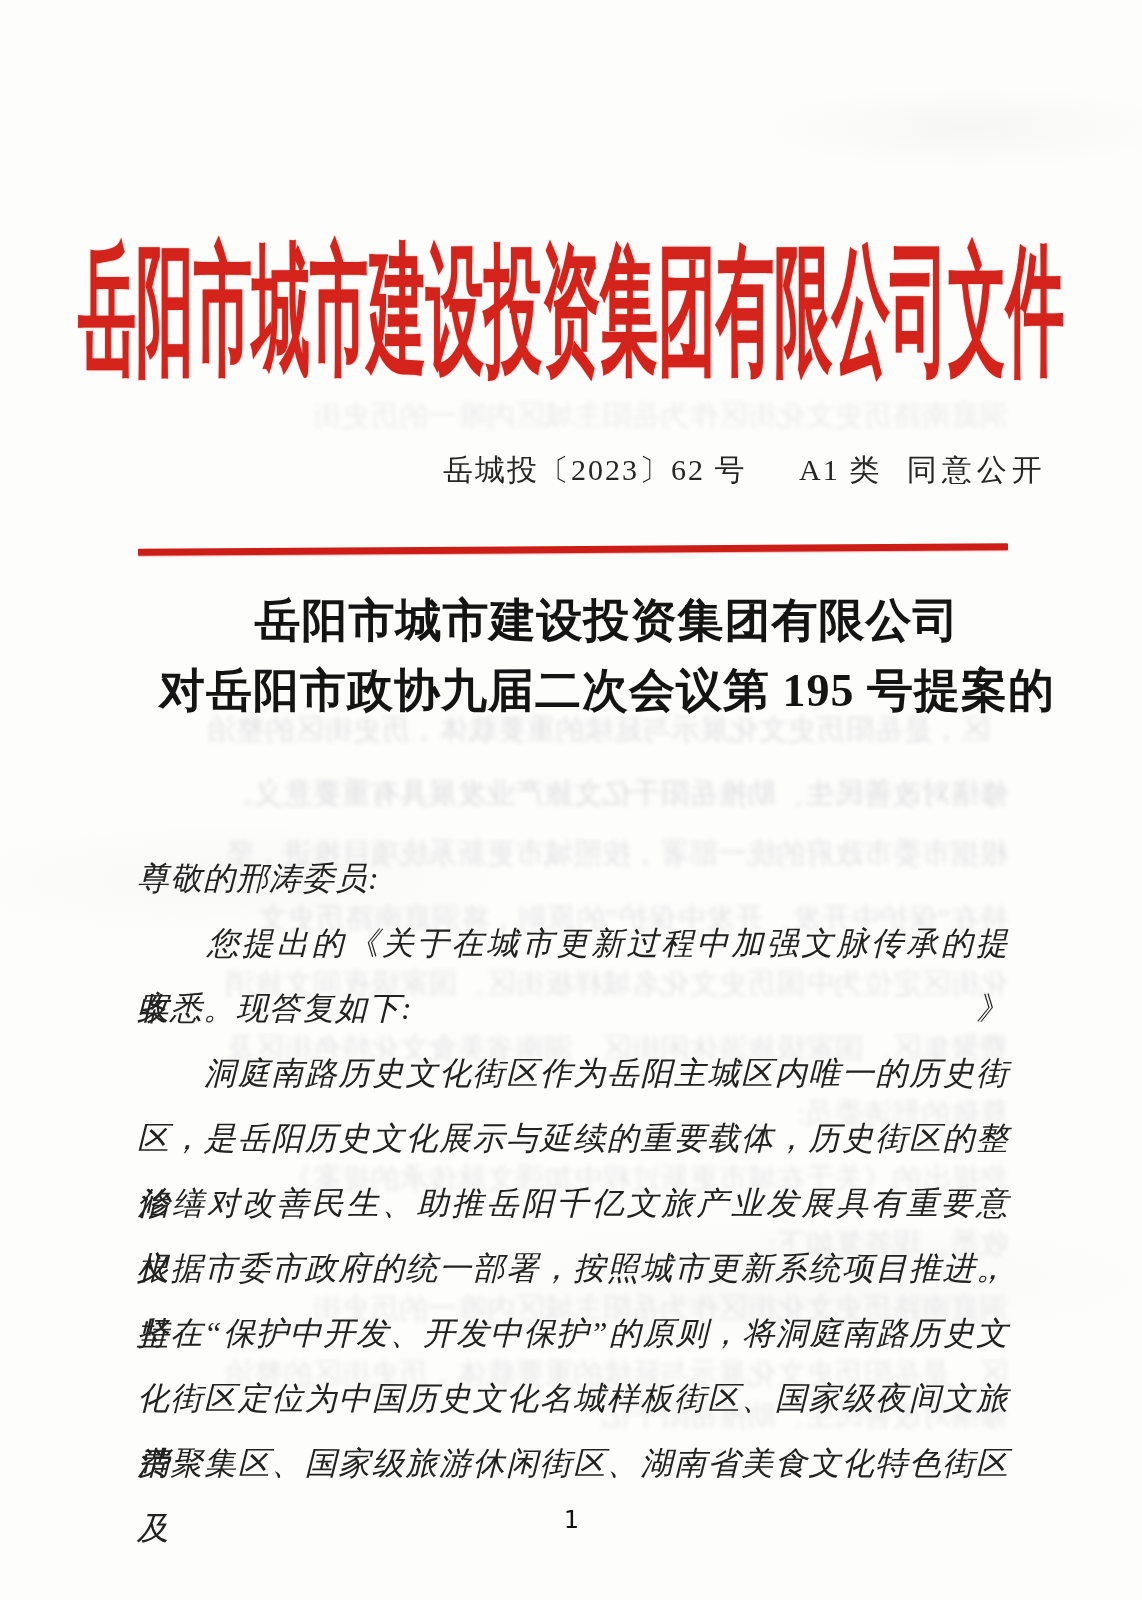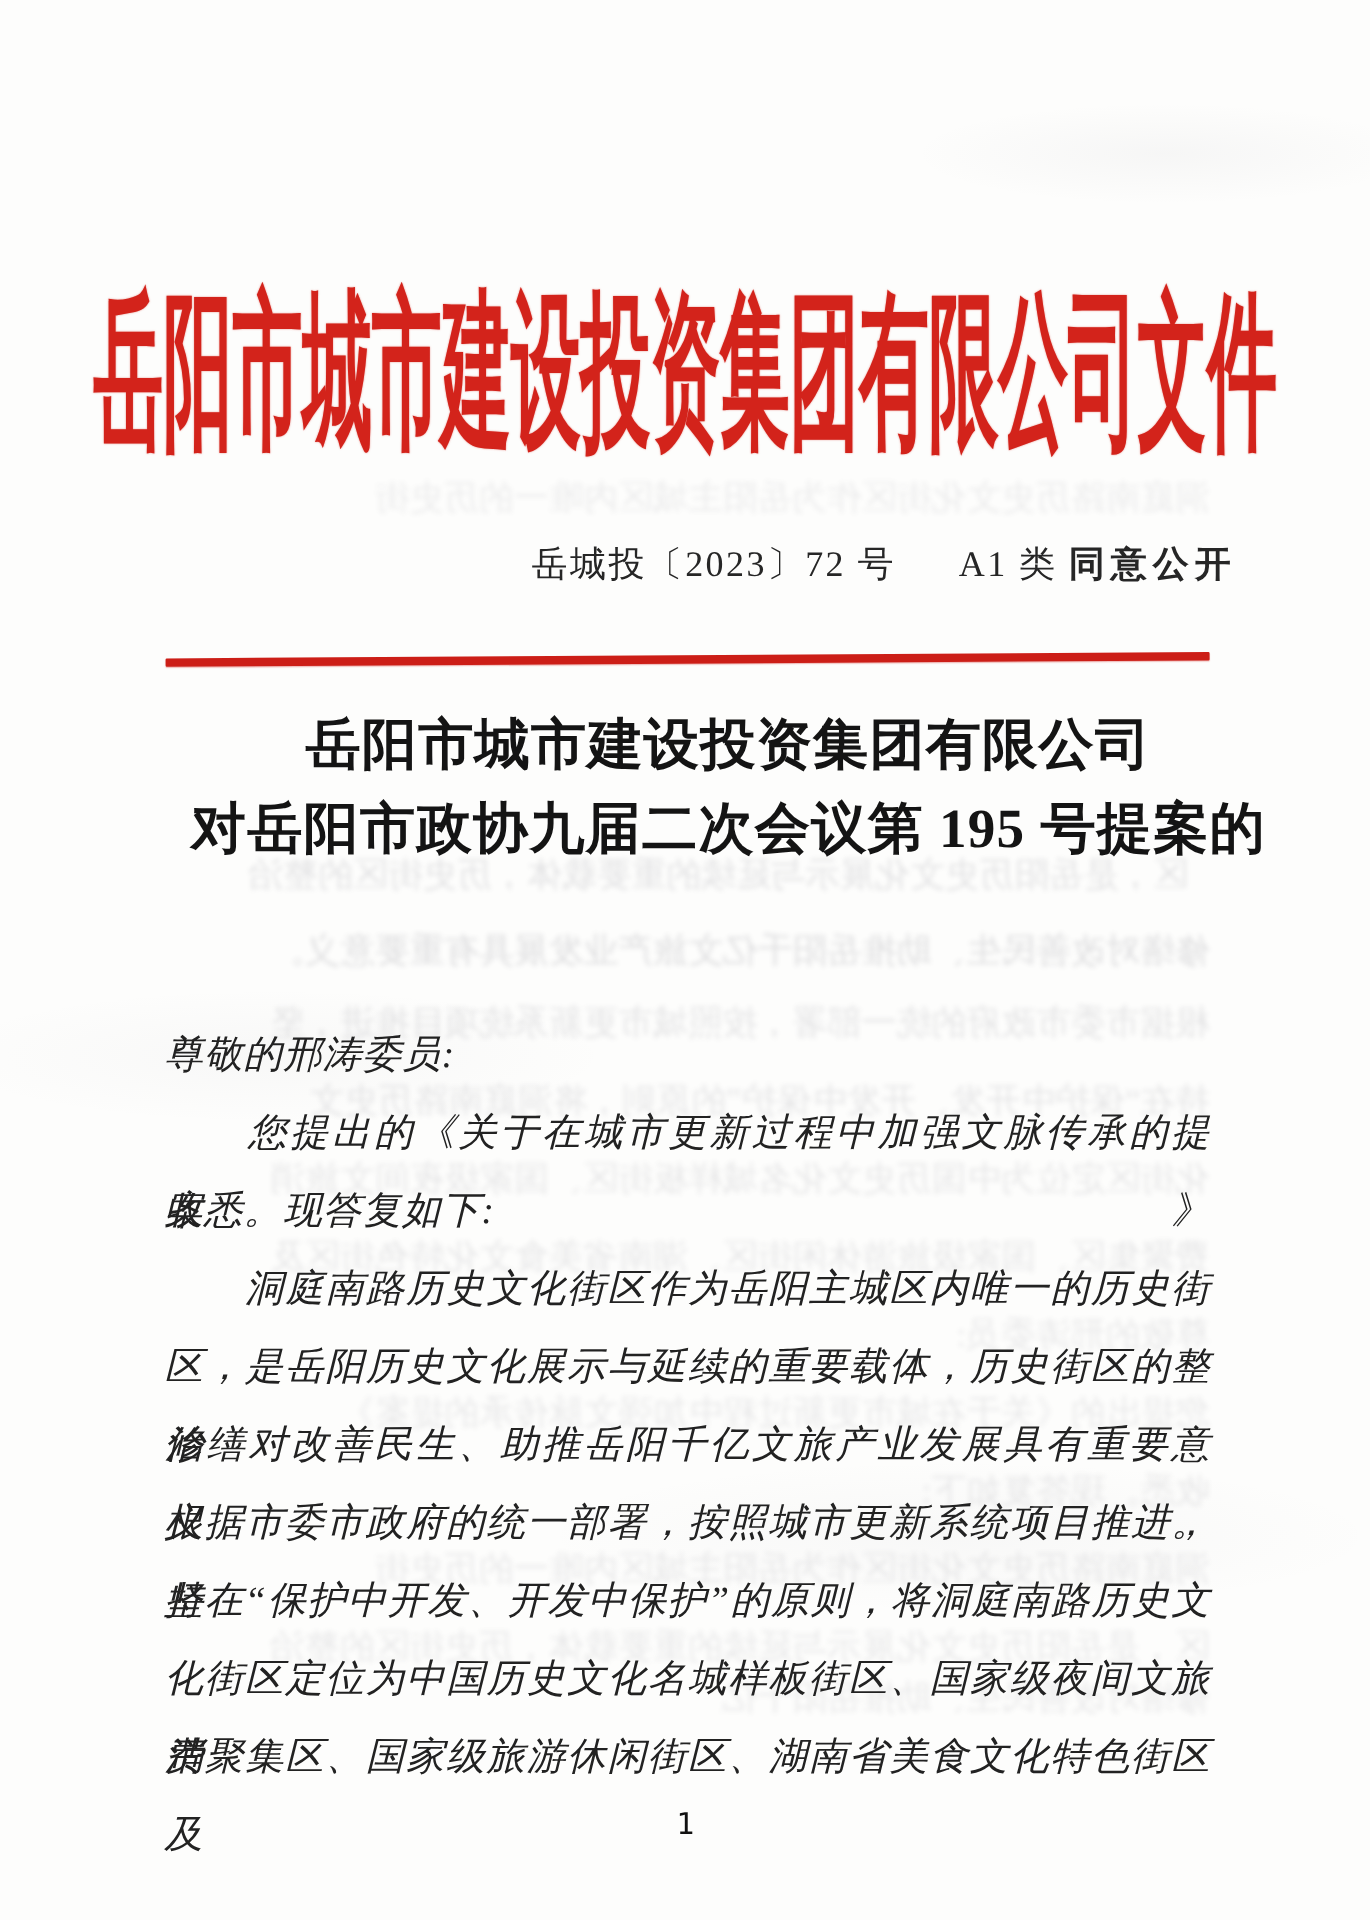--- a/index.html
+++ b/index.html
@@ -40,21 +40,21 @@
     transform:scaleY(2.45);
     letter-spacing:0px;
     text-shadow:0 0 1px rgba(205,30,20,0.55);
   }
   .refline{
     position:absolute;top:450px;left:443px;
     font-size:30px;color:#262626;white-space:nowrap;
     letter-spacing:2px;
   }
   .refline .cls{margin-left:43px;}
-  .refline .disc{letter-spacing:5px;font-weight:bold;}
+  .refline .disc{margin-left:16px;letter-spacing:5px;}
   .red-rule{
     position:absolute;top:546px;left:138px;width:870px;height:7px;
     background:#cc1e17;border-radius:1px;
     transform:rotate(-0.35deg);
     box-shadow:0 1px 1px rgba(204,30,23,0.3);
   }
   .doc-title{
     position:absolute;top:586px;left:0;width:100%;
     text-align:center;
     font-size:46px;font-weight:bold;color:#141414;
@@ -104,21 +104,21 @@
       <div class="ghost-line" style="top: 1398px; left: 600px; width: 408px; opacity: 0.12;">修缮对改善民生、助推岳阳千亿文旅产业发展具有重要意义。</div>
     </div>
 
   <div class="content">
 
     <div class="letterhead">
       <span class="letterhead-text">岳阳市城市建设投资集团有限公司文件</span>
     </div>
 
     <div class="refline">
-      <span class="num">岳城投〔2023〕72 号</span>
+      <span class="num">岳城投〔2023〕62 号</span>
       <span class="cls">A1 类</span>
       <span class="disc">同意公开</span>
     </div>
 
     <div class="red-rule"></div>
 
     <div class="doc-title">
       <div>岳阳市城市建设投资集团有限公司</div>
       <div>对岳阳市政协九届二次会议第 195 号提案的</div>
     </div>

